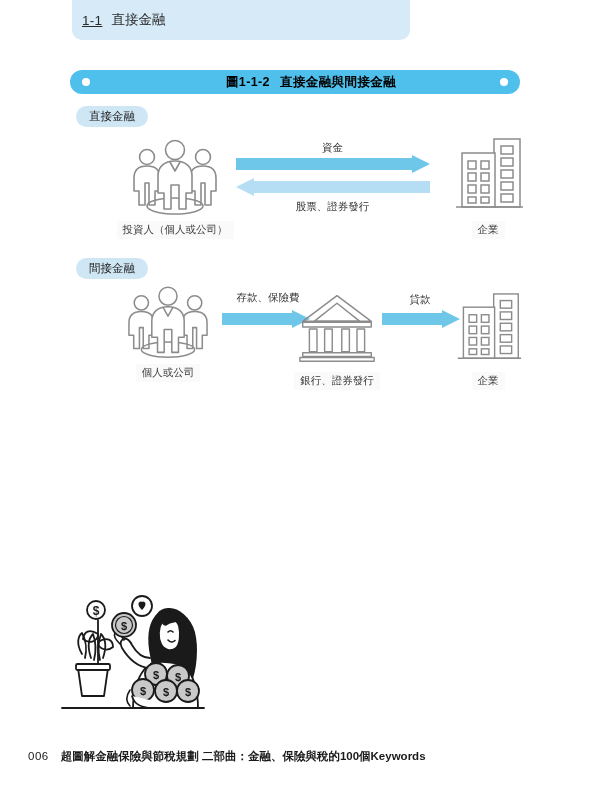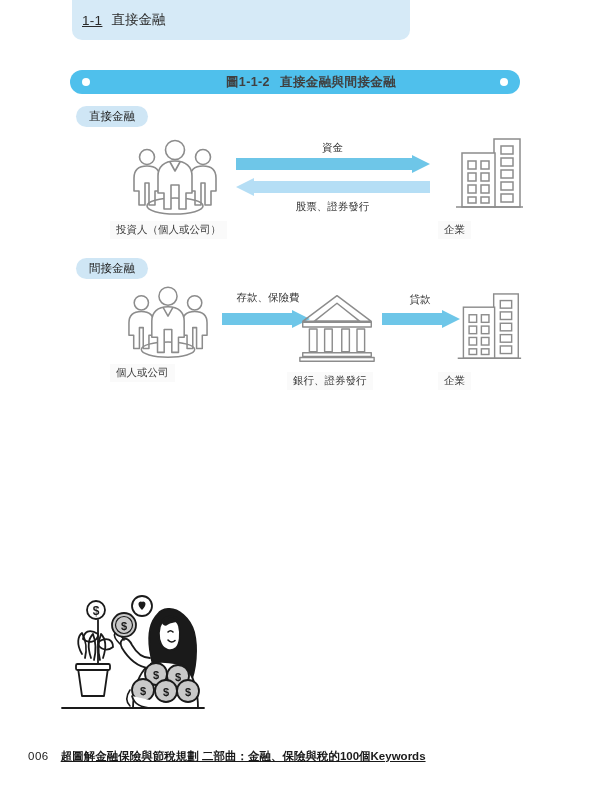--- a/index.html
+++ b/index.html
@@ -64,21 +64,21 @@
     height: 8px;
     border-radius: 50%;
     background: #ffffff;
     top: 8px;
   }
   .fig-banner .dot.left  { left: 12px; }
   .fig-banner .dot.right { right: 12px; }
   .fig-banner-text {
     font-size: 12.5px;
     font-weight: bold;
-    color: #404040;
+    color: #000000;
     letter-spacing: .4px;
     white-space: nowrap;
     margin-left: 32px;
   }
   .fig-banner-text .fignum { margin-right: 10px; }
 
   
   .pill {
     position: absolute;
     background: #cfe6f5;
@@ -89,20 +89,21 @@
     font-size: 11.5px;
     color: #222;
     white-space: nowrap;
   }
   .pill.direct   { left: 76px; top: 106px; }
   .pill.indirect { left: 76px; top: 258px; }
 
   
   .node {
     position: absolute;
+    text-align: center;
   }
   .node .glyph {
     display: block;
     margin: 0 auto;
   }
   .caption {
     display: inline-block;
     margin-top: 4px;
     font-size: 10.5px;
     color: #3a3a3a;
@@ -141,21 +142,20 @@
     color: #1a1a1a;
     white-space: nowrap;
   }
   .footer .pageno {
     font-weight: normal;
     margin-right: 12px;
     letter-spacing: .5px;
   }
   .footer .booktitle {
     font-weight: bold;
-    text-decoration: underline;
   }
 </style>
 </head>
 <body>
 
 <div class="chapter-bar">
   <span class="chapter-num">1-1</span>
   <span class="chapter-title">直接金融</span>
 </div>
 

